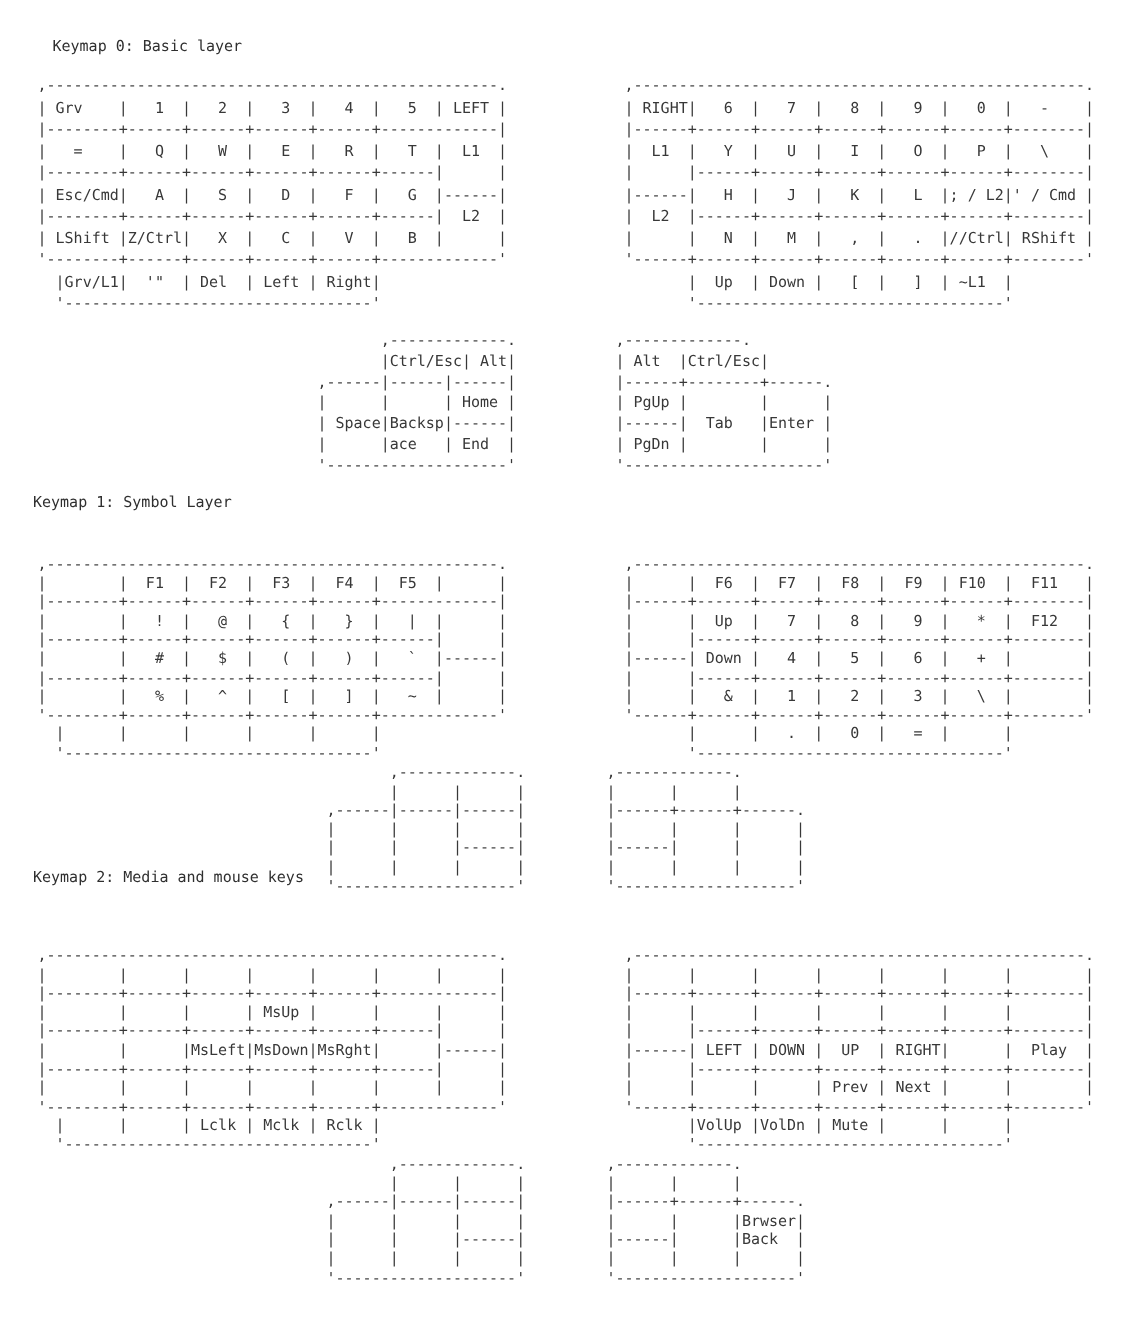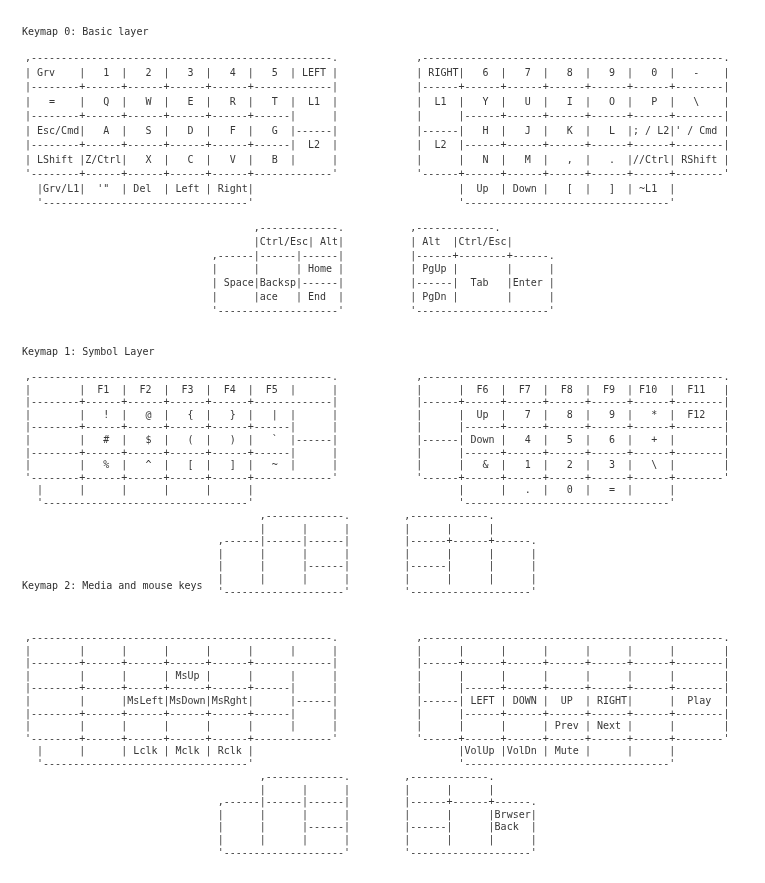--- a/index.html
+++ b/index.html
@@ -22,25 +22,25 @@
   .keymap-art {
     position: absolute;
     left: 25px;
     font-family: "DejaVu Sans Mono", monospace;
     font-size: 10px;
     color: #383838;
     white-space: pre;
     letter-spacing: 0;
   }
   
-  #title-0 { top: 26px; }
+  #title-0 { top: 26px; margin-left: 13px; }
   #art-0-main  { top: 51px;  line-height: 14.5px; }
   #art-0-thumb { top: 221px; line-height: 13.8px; }
   
-  #title-1 { top: 346px; }
+  #title-1 { top: 330px; }
   #art-1-main  { top: 371px; line-height: 12.6px; }
   #art-1-thumb { top: 510px; line-height: 12.6px; }
   
   #title-2 { top: 580px; }
   #art-2-main  { top: 632px; line-height: 12.6px; }
   #art-2-thumb { top: 771px; line-height: 12.6px; }
 </style>
 </head>
 <body>
 

